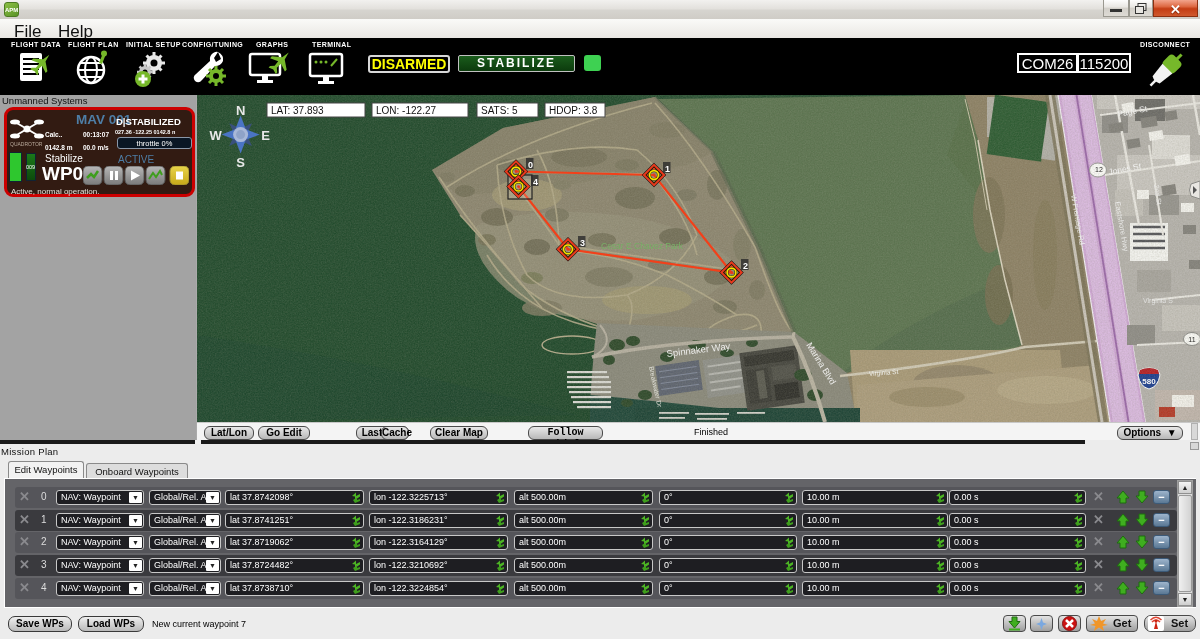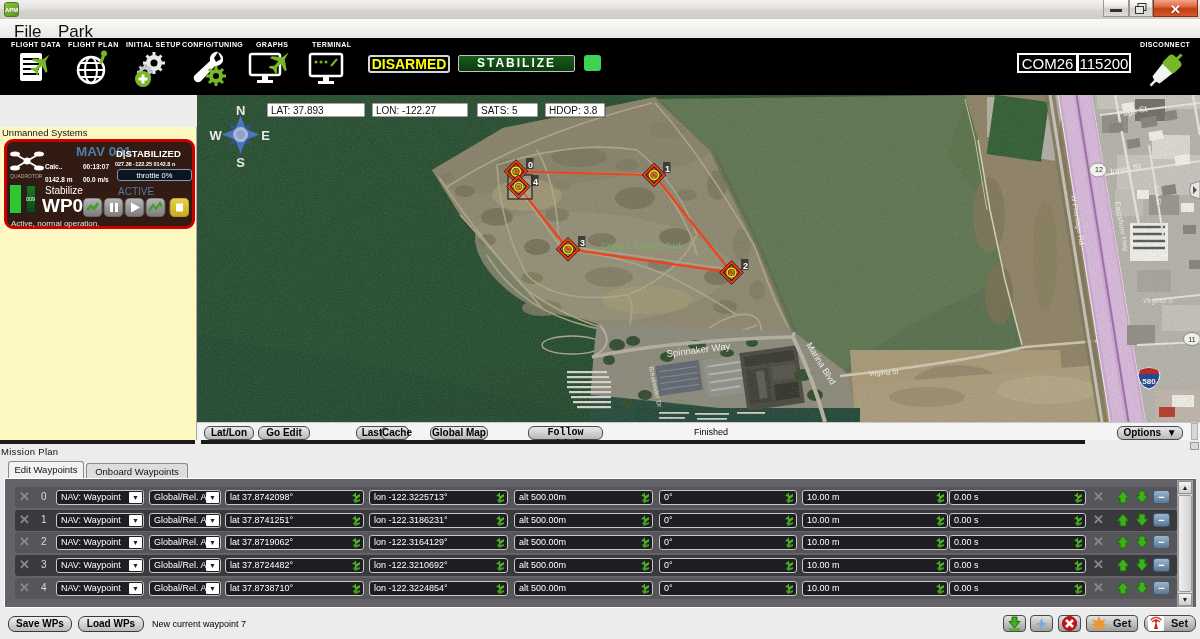--- a/index.html
+++ b/index.html
@@ -40,21 +40,21 @@
   border-radius:2px; background:linear-gradient(180deg,#1a5c1c,#0c3b0d);
   color:#fff; font-size:12px; font-weight:bold; letter-spacing:2px; text-align:center; line-height:15px; }
 #greensq { left:584px; top:17px; width:17px; height:16px; background:#3ed152; border-radius:3px; }
 #com26 { left:1017px; top:15px; width:61px; height:20px; border:2px solid #fff;
   color:#fff; font-size:15px; text-align:center; line-height:17px; }
 #baud { left:1078px; top:15px; width:53px; height:20px; border:2px solid #fff; border-left:1px solid #fff;
   color:#fff; font-size:15px; text-align:center; line-height:17px; }
 #disclabel { position:absolute; left:1140px; top:3px; font-size:7px; font-weight:bold; color:#fff; letter-spacing:0.4px; }
 
 
-#leftpanel { left:0; top:95px; width:197px; height:345px; background:#fef9c3; border-right:1px solid #aaa;margin-top:32px; }
+#leftpanel { left:0; top:95px; width:197px; height:345px; background:#a3a3a3; border-right:1px solid #aaa; }
 #ustext { left:2px; top:0px; font-size:9.5px; color:#111; }
 #mavbox { left:4px; top:12px; width:191px; height:90px; background:#321b12;
   border:3px solid #cc0000; border-radius:9px; }
 .mv { position:absolute; color:#fff; white-space:nowrap; }
 
 
 #maparea { left:197px; top:95px; width:1003px; height:327px; background:#27503b; }
 #mapbar { left:197px; top:422px; width:1003px; height:18px; background:#f4f4f4; border-top:1px solid #c8c8c8;}
 .mbtn { position:absolute; top:3px; height:14px; border:1px solid #4a4a4a; border-radius:6px;
   background:linear-gradient(180deg,#e8e8e8,#b8b8b8); color:#000; font-size:10px; font-weight:bold;
@@ -110,21 +110,21 @@
       <span></span>
     </div>
   <div id="btnmax" class="abs winbtn"><svg width="12" height="11" style="margin-top:3px">
         <rect x="3" y="0.5" width="8" height="7" fill="none" stroke="#333"></rect>
         <rect x="0.5" y="3.5" width="8" height="7" fill="#e8e6e2" stroke="#333"></rect>
       </svg></div>
   <div id="btnclose" class="abs winbtn"><span>✕</span></div>
 
   <div id="menubar" class="abs">
       <span style="left:14px">File</span>
-      <span style="left:58px">Park</span>
+      <span style="left:58px">Help</span>
     </div>
 
   <div id="toolbar" class="abs">
     <div class="tlabel" style="left:11px">FLIGHT DATA</div>
     <div class="tlabel" style="left:68px">FLIGHT PLAN</div>
     <div class="tlabel" style="left:126px">INITIAL SETUP</div>
     <div class="tlabel" style="left:182px">CONFIG/TUNING</div>
     <div class="tlabel" style="left:256px">GRAPHS</div>
     <div class="tlabel" style="left:312px">TERMINAL</div>
 
@@ -604,21 +604,21 @@
 
     <path d="M1003,86 L994,89 Q991,95 994,101 L1003,104 Z" fill="#e8e6e2" stroke="#8a8a86"></path>
     <path d="M996,91 L1000,95 L996,99 Z" fill="#555"></path>
   </svg>
   </div>
   <div id="mapbar" class="abs">
     <div class="mbtn" style="left:7px;width:50px;">Lat/Lon</div>
     <div class="mbtn" style="left:61px;width:52px;">Go Edit</div>
     <div class="mbtn" style="left:117px;width:53px;margin-left:42px;">Last Pos</div>
     <div class="mbtn" style="left:184px;width:28px;">Cache</div>
-    <div class="mbtn" style="left:233px;width:58px;">Global Map</div>
+    <div class="mbtn" style="left:233px;width:58px;">Clear Map</div>
     <div class="mbtn" style="left:331px;width:75px;font-family:Liberation Mono, monospace;">Follow Vehicle</div>
     <div style="position:absolute;left:497px;top:4px;font-size:9px;color:#000;">Finished</div>
     <div class="mbtn" style="left:920px;width:66px;">Options&nbsp;&nbsp;▼</div>
     <div style="position:absolute;left:994px;top:0px;width:7px;height:17px;background:#d8d8d8;border:1px solid #b0b0b0;"></div>
   </div>
 
   <div id="mission" class="abs">
     <div id="mtopline" class="abs"></div>
       <div class="abs" style="left:195px;top:0;width:6px;height:4px;background:#f0f0f0;"></div>
     <div id="mplabel" class="abs">Mission Plan</div>

